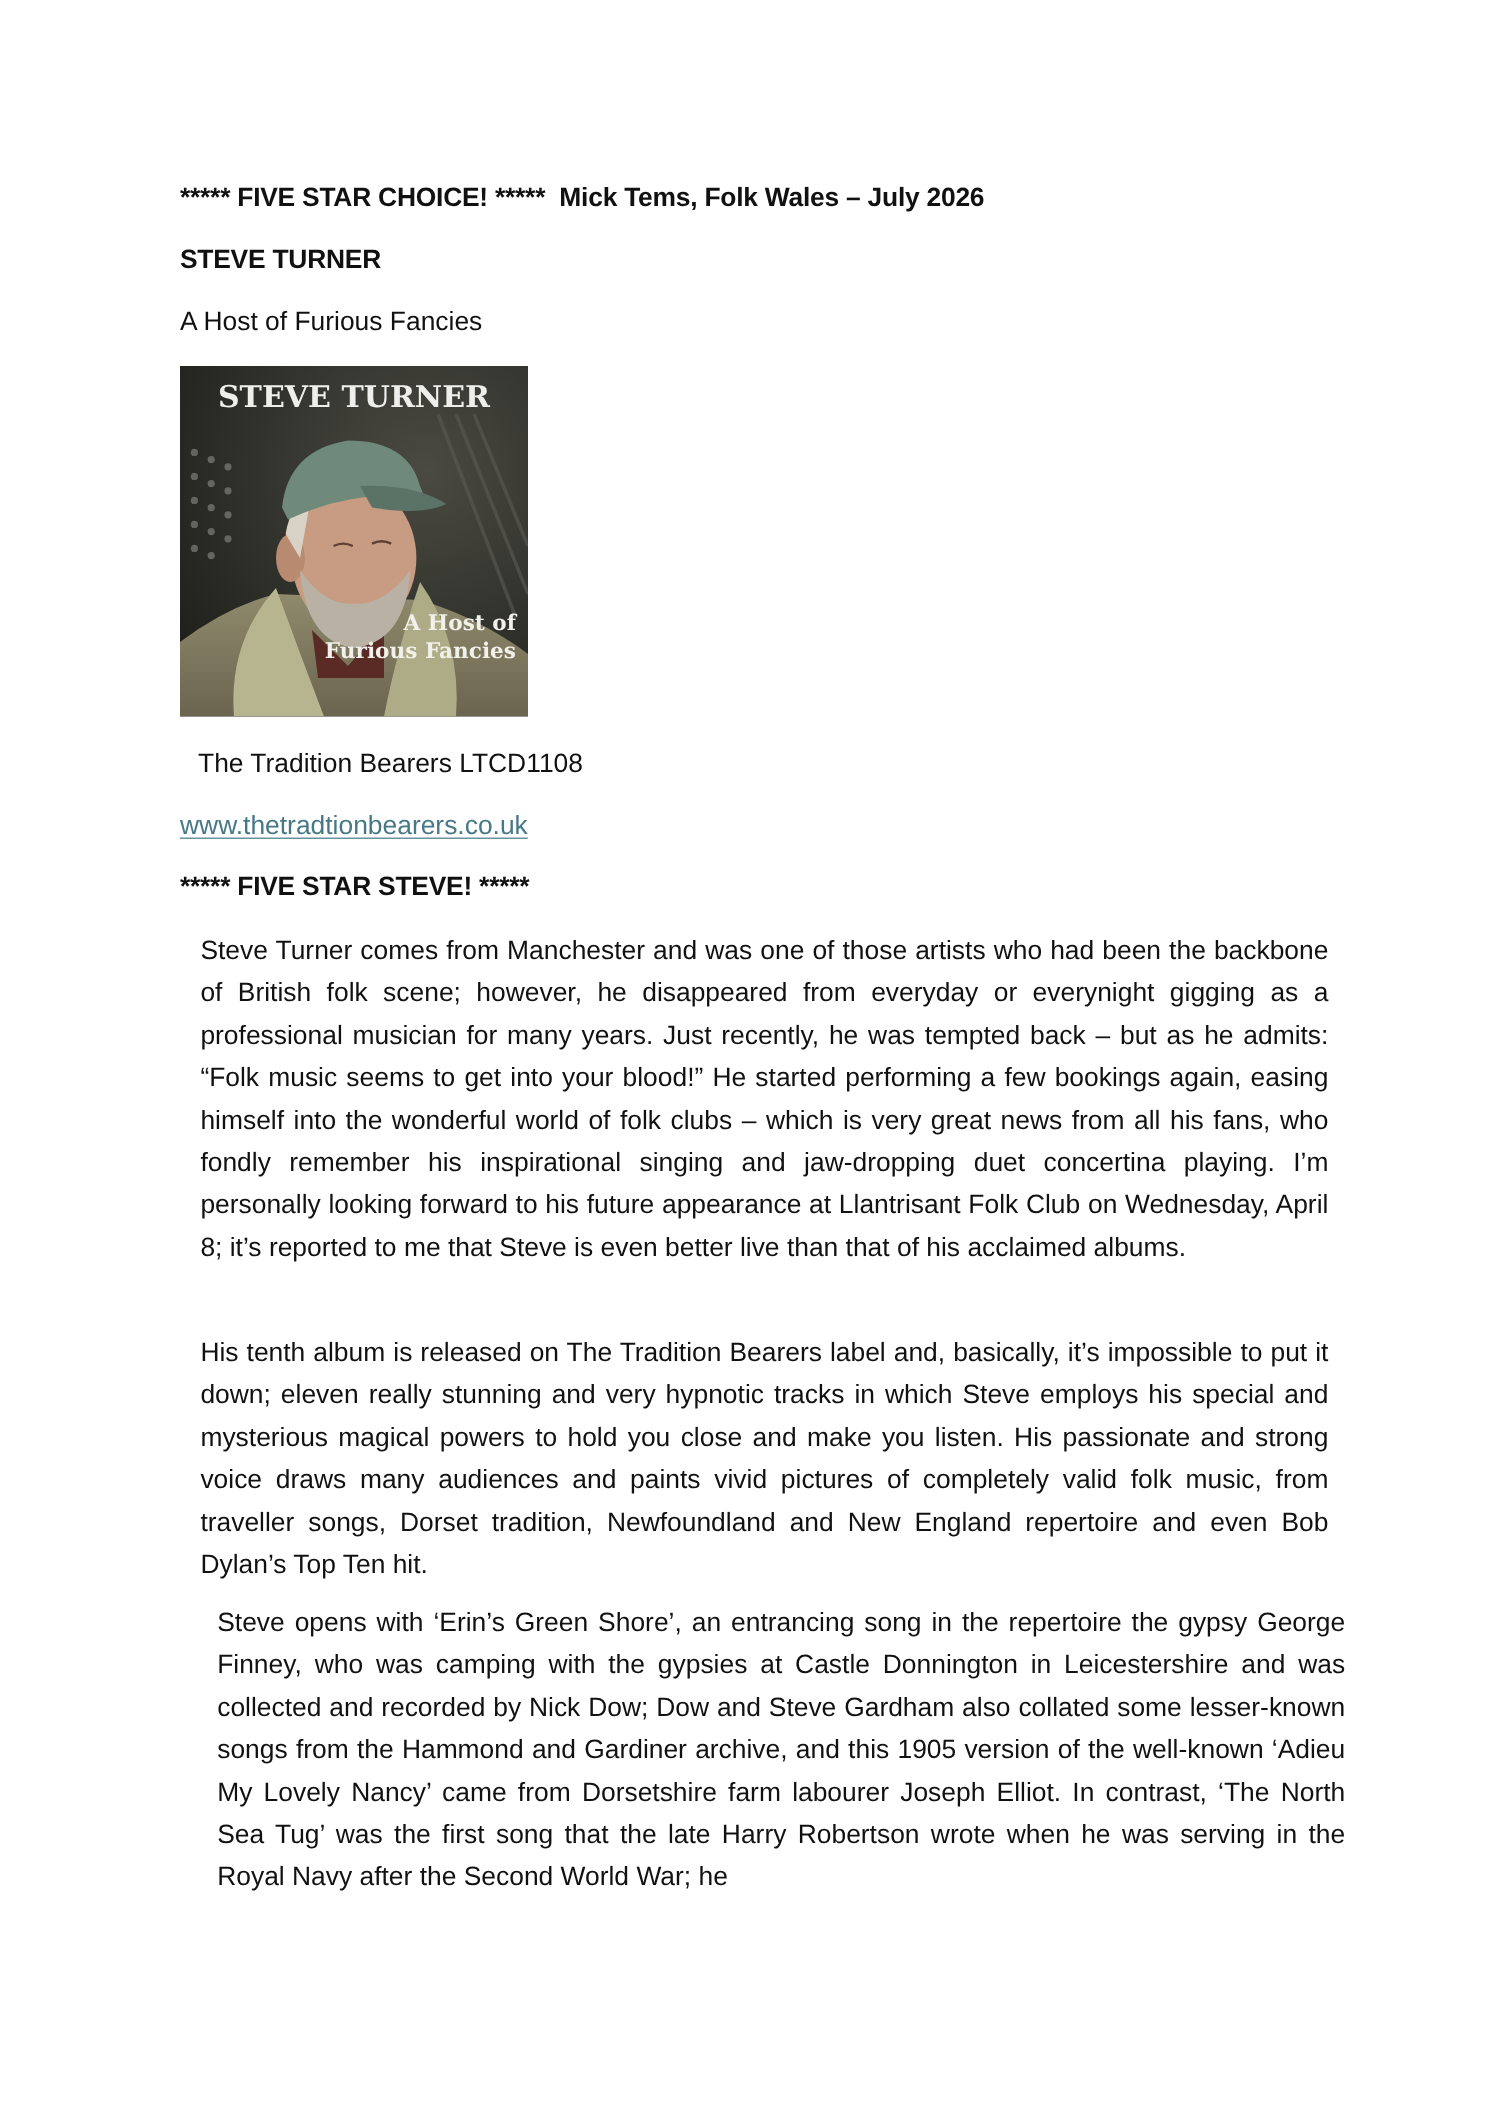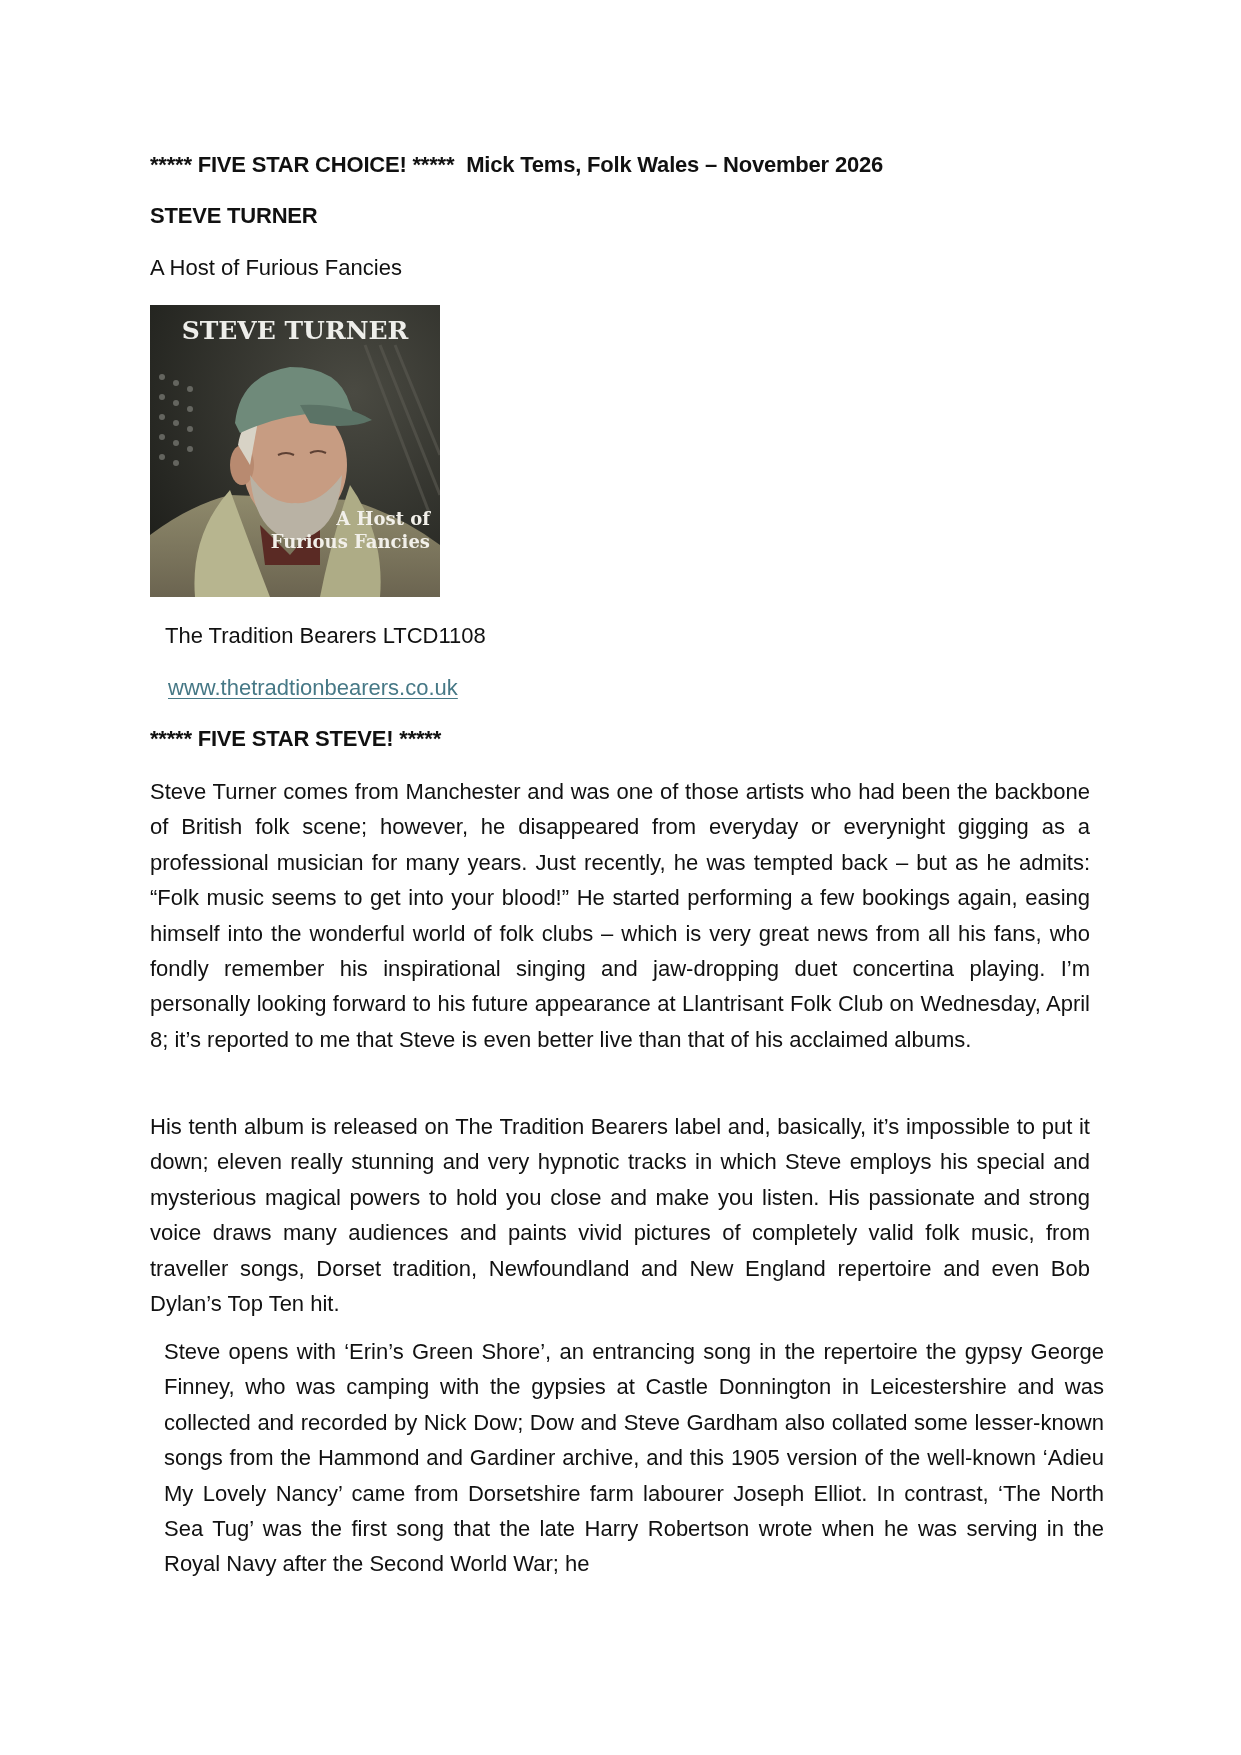--- a/index.html
+++ b/index.html
@@ -43,42 +43,41 @@
   }
   .cover svg { display: block; }
   .label-cat { top: 621px; margin-left: 15px; }
   .website {
     top: 673px;
     color: #467886;
     text-decoration: underline;
     text-decoration-thickness: 1px;
     text-underline-offset: 3px;
     cursor: pointer;
-    margin-left: 18px;
   }
   .fivestar { top: 724px; }
   .para {
     position: absolute;
-    left: 0;
+    left: 17px;
     width: 940px;
     font-size: 22px;
     line-height: 35.4px;
     text-align: justify;
     margin: 0;
   }
   .p1 { top: 774px; }
   .p2 { top: 1109px; }
   .p3 { top: 1334px; margin-left: 14px; }
 </style>
 </head>
 <body>
 
 <div class="page">
 
-  <div class="line bold headline" style="white-space: pre;">***** FIVE STAR CHOICE! *****  Mick Tems, Folk Wales – November 2026</div>
+  <div class="line bold headline" style="white-space: pre;">***** FIVE STAR CHOICE! *****  Mick Tems, Folk Wales – July 2026</div>
 
   <div class="line bold artist">STEVE TURNER</div>
 
   <div class="line album-title">A Host of Furious Fancies</div>
 
   <div class="cover">
     <svg width="290" height="292" viewBox="0 0 290 292" xmlns="http://www.w3.org/2000/svg">
       <defs>
         <radialGradient id="bg" cx="0.7" cy="0.3" r="0.9">
           <stop offset="0" stop-color="#4a4a42"></stop>

